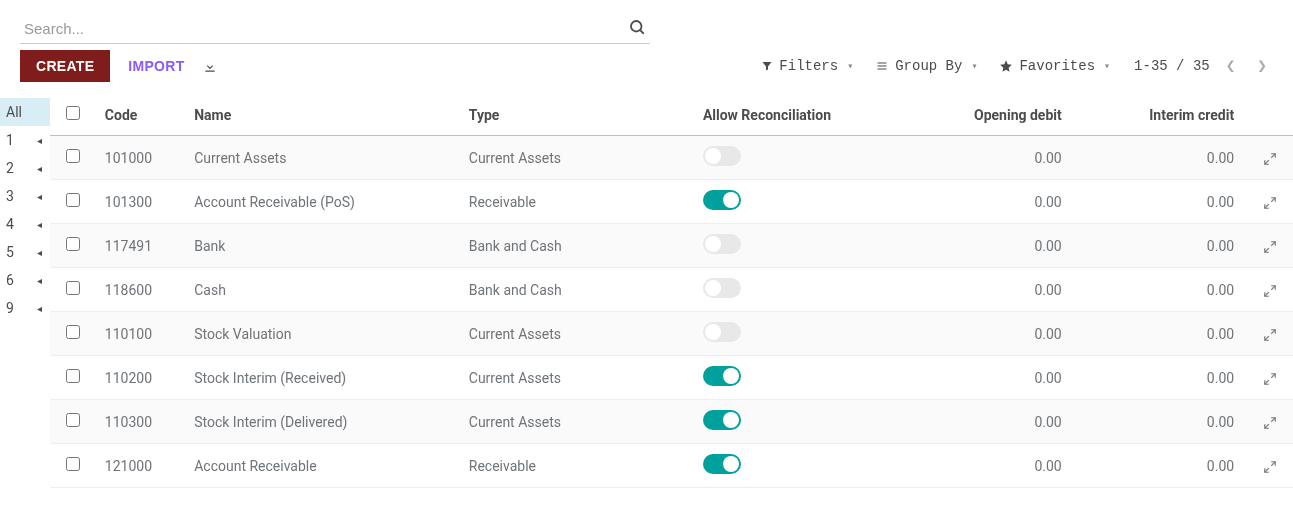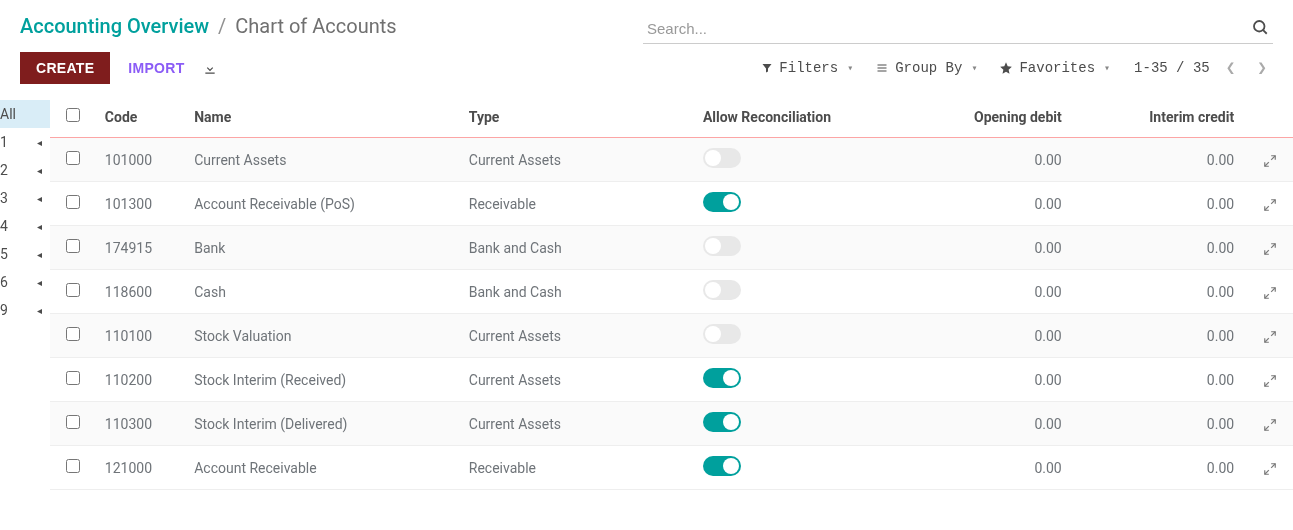--- a/index.html
+++ b/index.html
@@ -99,21 +99,21 @@
   .content-area { display: flex; }
   .sidebar-nav {
     width: 50px;
     flex-shrink: 0;
     padding-top: 4px;
   }
   .sidebar-item {
     display: flex;
     align-items: center;
     justify-content: space-between;
-    padding: 6px 8px 6px 0;
+    padding: 6px 8px 6px 6px;
     color: #4c4c4c;
     cursor: pointer;
     font-size: 14px;
   }
   .sidebar-item.active { background: #d9edf7; }
   .sidebar-item .arrow { font-size: 10px; color: #4c4c4c; }
   .table-wrap { flex: 1; }
   table { width: 100%; border-collapse: collapse; }
   thead th {
     text-align: left;
@@ -167,27 +167,20 @@
   .toggle.on { background: #00A09D; }
   .toggle.on::after { left: 20px; }
   .expand-icon { color: #7a7a7a; cursor: pointer; }
   th.num, td.num { text-align: right; padding-right: 12px; }
   .icon-svg { display: inline-block; vertical-align: middle; }
 </style>
 </head>
 <body>
 
 <div class="top-section">
-  <div>
-    <div class="breadcrumb">
-      <a href="#">Accounting Overview</a>
-      <span class="sep">/</span>
-      <span class="current">Chart of Accounts</span>
-    </div>
-  </div>
   <div class="search-container">
     <input class="search-input" type="text" placeholder="Search..." style="">
     <span class="search-icon">
       <svg class="icon-svg" width="18" height="18" viewBox="0 0 24 24" fill="none" stroke="currentColor" stroke-width="2.4">
         <circle cx="11" cy="11" r="7"></circle>
           <line x1="21" y1="21" x2="16.2" y2="16.2"></line>
       </svg>
     </span>
   </div>
 </div>
@@ -316,21 +309,21 @@
             <td class="num">0.00</td>
             <td class="col-expand"><span class="expand-icon"><svg class="icon-svg" width="14" height="14" viewBox="0 0 24 24" fill="none" stroke="currentColor" stroke-width="2">
                   <path d="M14 3h7v7"></path>
                   <path d="M10 21H3v-7"></path>
                   <line x1="21" y1="3" x2="14" y2="10"></line>
                   <line x1="3" y1="21" x2="10" y2="14"></line>
                 </svg></span></td>
           </tr>
           <tr>
             <td class="col-check"><input type="checkbox" class="row-check" style=""></td>
-            <td>174915</td>
+            <td>117491</td>
             <td>Bank</td>
             <td>Bank and Cash</td>
             <td><span class="toggle"></span></td>
             <td class="num">0.00</td>
             <td class="num">0.00</td>
             <td class="col-expand"><span class="expand-icon"><svg class="icon-svg" width="14" height="14" viewBox="0 0 24 24" fill="none" stroke="currentColor" stroke-width="2">
                   <path d="M14 3h7v7"></path>
                   <path d="M10 21H3v-7"></path>
                   <line x1="21" y1="3" x2="14" y2="10"></line>
                   <line x1="3" y1="21" x2="10" y2="14"></line>

